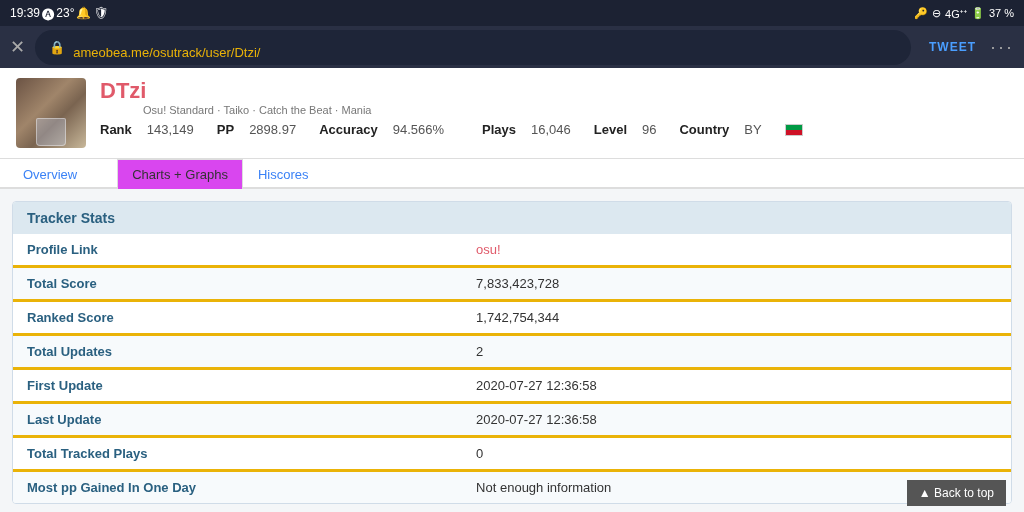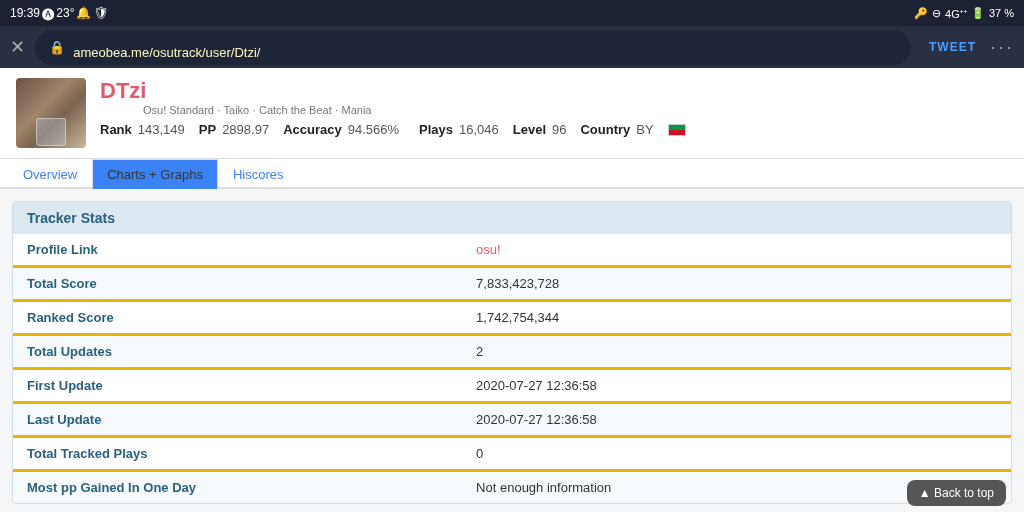--- a/index.html
+++ b/index.html
@@ -47,21 +47,21 @@
       align-items: center;
       padding: 5px 14px;
       flex: 1;
       gap: 8px;
     }
     .browser-url-icon {
       color: #6b8cba;
       font-size: 13px;
     }
     .browser-url {
-      color: #fef9c3;
+      color: #eab308;
       font-size: 13px;
       margin-top: 10px;
     }
     .browser-actions {
       display: flex;
       align-items: center;
       gap: 14px;
       margin-left: 8px;
     }
     .tweet-btn {
@@ -121,21 +121,21 @@
       line-height: 1.2;
     }
     .profile-modes {
       color: #777;
       font-size: 11px;
       margin-bottom: 6px;
       margin-left: 43px;
     }
     .profile-stats {
       display: flex;
-      gap: 6px;
+      gap: 15px;
       flex-wrap: wrap;
       align-items: center;
       font-size: 13px;
       color: #333;
     }
     .stat-label { font-weight: bold; color: #222; }
     .stat-value { color: #555; margin-right: 8px; }
     .flag {
       display: inline-block;
       width: 18px;
@@ -155,25 +155,26 @@
     .tab {
       padding: 7px 14px;
       font-size: 13px;
       color: #3b82f6;
       cursor: pointer;
       border: 1px solid transparent;
       border-bottom: none;
       margin-bottom: -2px;
     }
     .tab.active {
-      background: #3b82f6;
+      background: #d946ef;
       border-color: #ddd;
       border-bottom-color: #fff;
       color: #333;
       font-weight: 500;
+      margin-left: 25px;
     }
 
     
     .content {
       background: #f4f6f8;
       padding: 12px;
       overflow: hidden;
     }
 
     
@@ -208,21 +209,21 @@
       color: #333;
     }
     .stats-cell-value.link { color: #e05a6a; }
 
     
     .back-to-top {
       background: #555;
       color: #fff;
       font-size: 12px;
       padding: 6px 12px;
-      border-radius: 8px;
+      border-radius: 0;
       position: absolute;
       right: 18px;
       bottom: 10px;
       display: flex;
       align-items: center;
       gap: 5px;
       cursor: pointer;
     }
   </style>
 </head>

